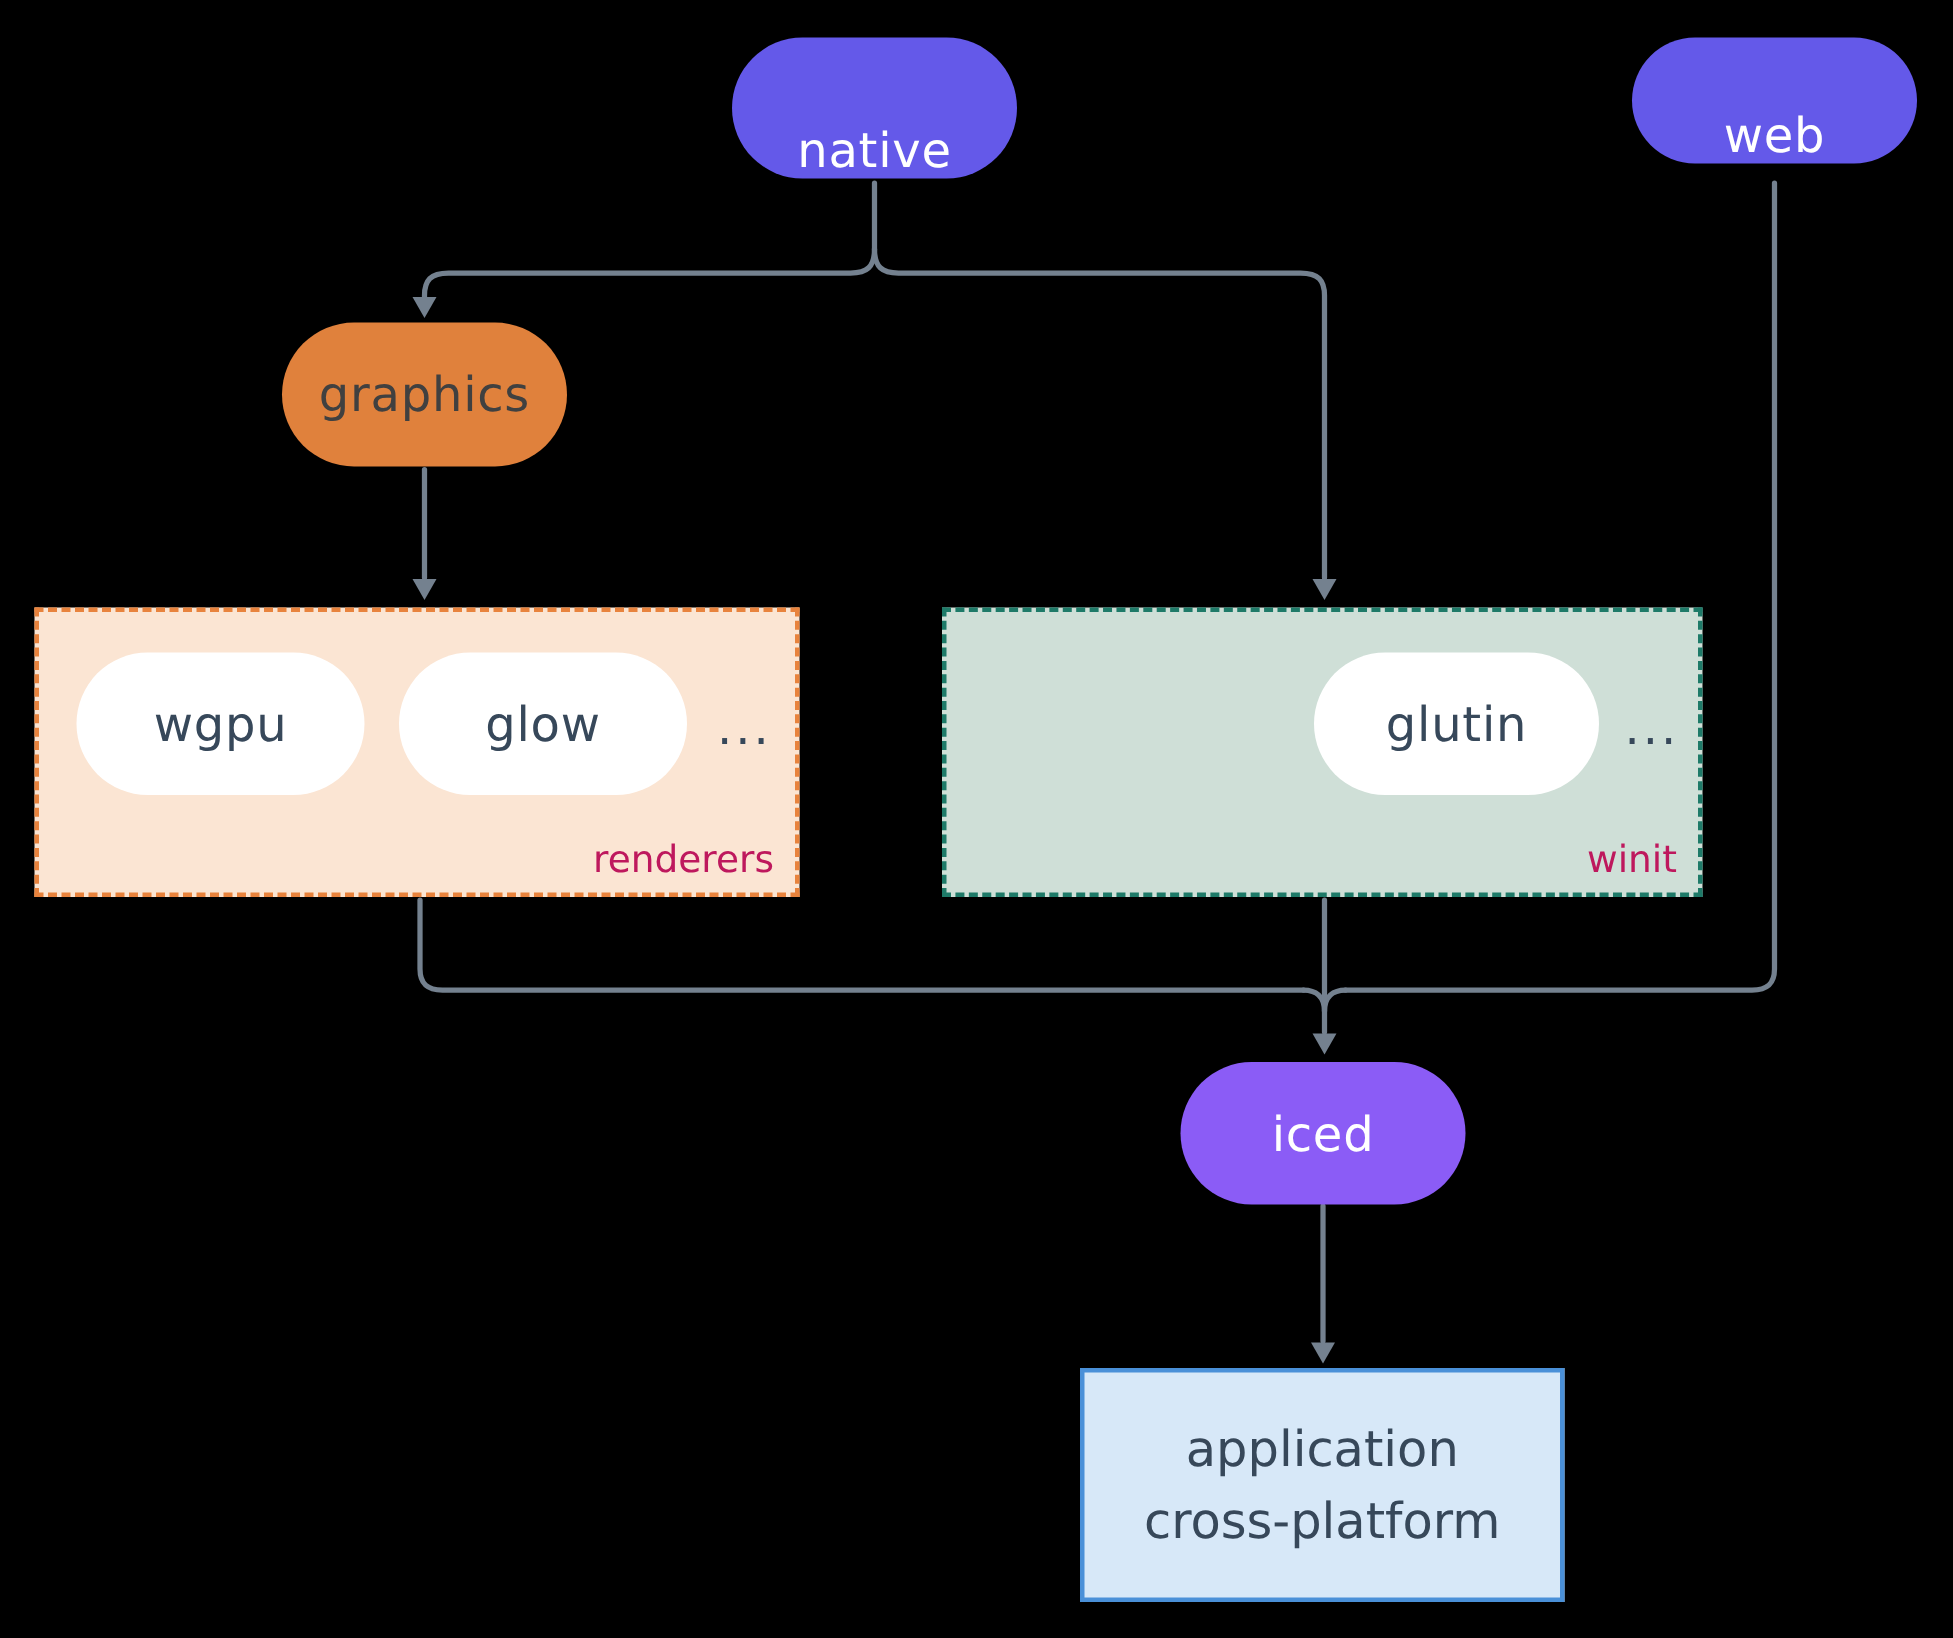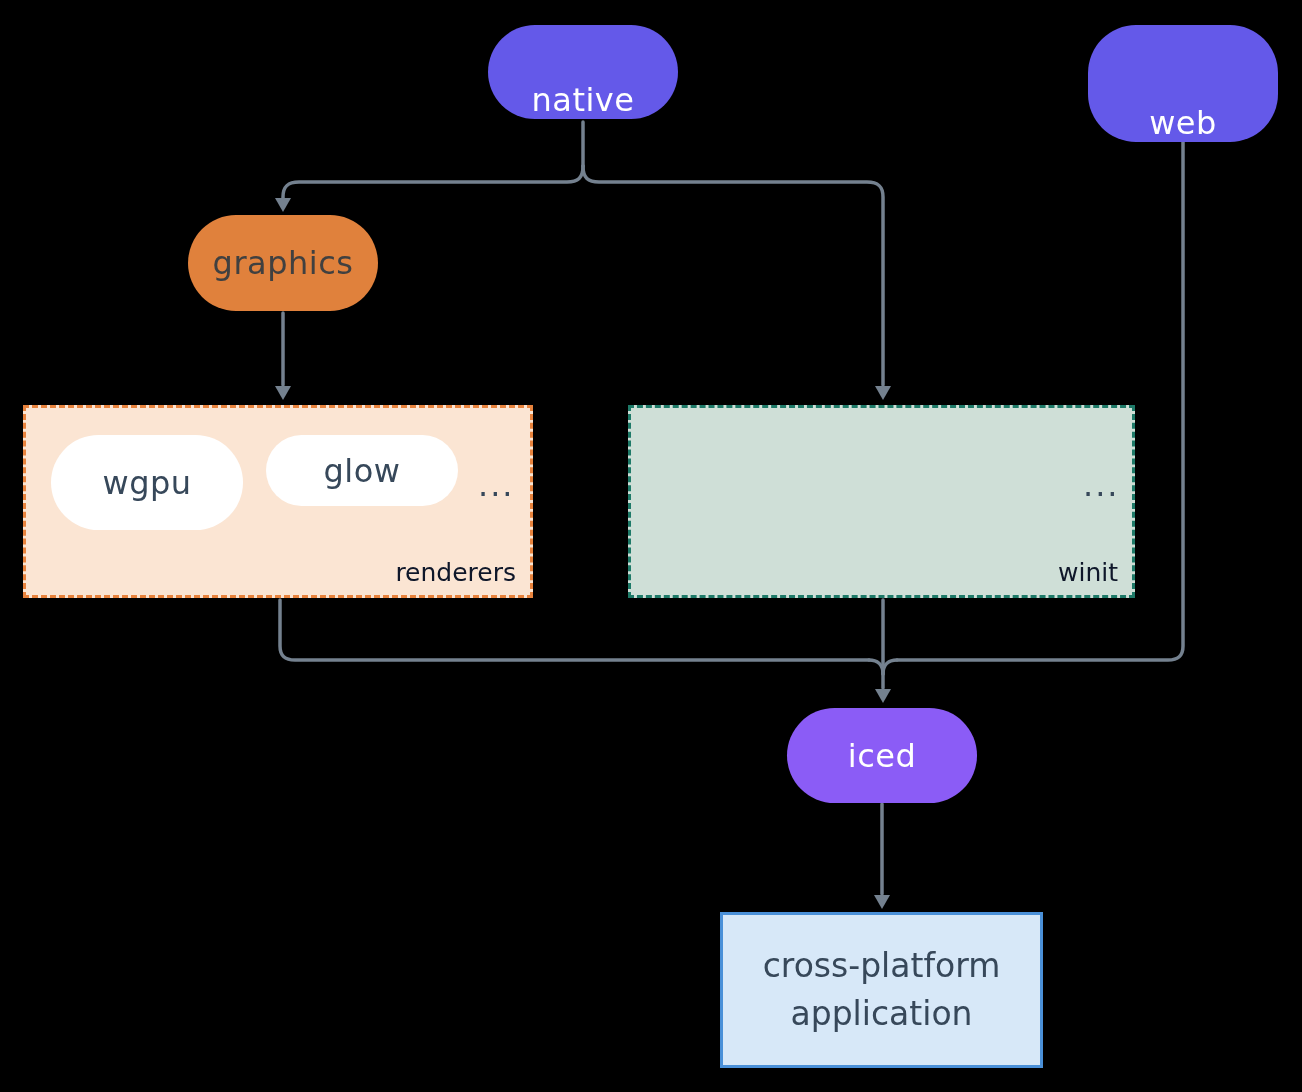--- a/index.html
+++ b/index.html
@@ -30,21 +30,21 @@
   .groupbox.renderers{
     left:23px;top:405px;width:510px;height:193px;
     background:#fbe5d3;border:3px dashed #e8833d;
   }
   .groupbox.shells{
     left:628px;top:405px;width:507px;height:193px;
     background:#cfdfd7;border:3px dashed #1e7a68;
   }
   .group-label{
     position:absolute;right:14px;bottom:8px;
-    font-size:25px;color:#0f172a;
+    font-size:25px;color:#be185d;
   }
   .more{
     position:absolute;
     font-size:32px;color:#37485a;
     letter-spacing:2px;
   }
   .appbox{
     position:absolute;
     left:720px;top:912px;width:323px;height:156px;
     box-sizing:border-box;
@@ -81,46 +81,49 @@
     <polygon points="875,386 891,386 883,400" fill="#74818f" stroke="none"></polygon>
     <polygon points="275,386 291,386 283,400" fill="#74818f" stroke="none"></polygon>
     <polygon points="875,689 891,689 883,703" fill="#74818f" stroke="none"></polygon>
     <polygon points="874,895 890,895 882,909" fill="#74818f" stroke="none"></polygon>
   </svg>
 
   <div class="pill purple" style="left:488px;top:25px;width:190px;height:94px;">
     <span>native</span>
   </div>
 
-  <div class="pill purple" style="left:1088px;top:25px;width:190px;height:117px;">
+  <div class="pill purple" style="left:1088px;top:25px;width:190px;height:84px;">
     <span>web</span>
   </div>
 
   <div class="pill orange" style="left:188px;top:215px;width:190px;height:96px;">
     <span>graphics</span>
   </div>
 
   <div class="groupbox renderers">
     <div class="pill white" style="left:25px;top:27px;width:192px;height:95px;">
       <span>wgpu</span>
     </div>
-    <div class="pill white" style="left:240px;top:27px;width:192px;height:71px;">
+    <div class="pill white" style="left:240px;top:27px;width:192px;height:95px;">
       <span>glow</span>
     </div>
     <div class="more" style="left:452px;top:58px;">...</div>
     <div class="group-label">renderers</div>
   </div>
 
   <div class="groupbox shells">
+    <div class="pill white" style="left:245px;top:27px;width:190px;height:95px;">
+      <span>glutin</span>
+    </div>
     <div class="more" style="left:452px;top:58px;">...</div>
     <div class="group-label">winit</div>
   </div>
 
   <div class="pill blue" style="left:787px;top:708px;width:190px;height:95px;">
     <span>iced</span>
   </div>
 
   <div class="appbox">
+    <span>application</span>
     <span>cross-platform</span>
-    <span>application</span>
   </div>
 
 </div>
 
 </body></html>

